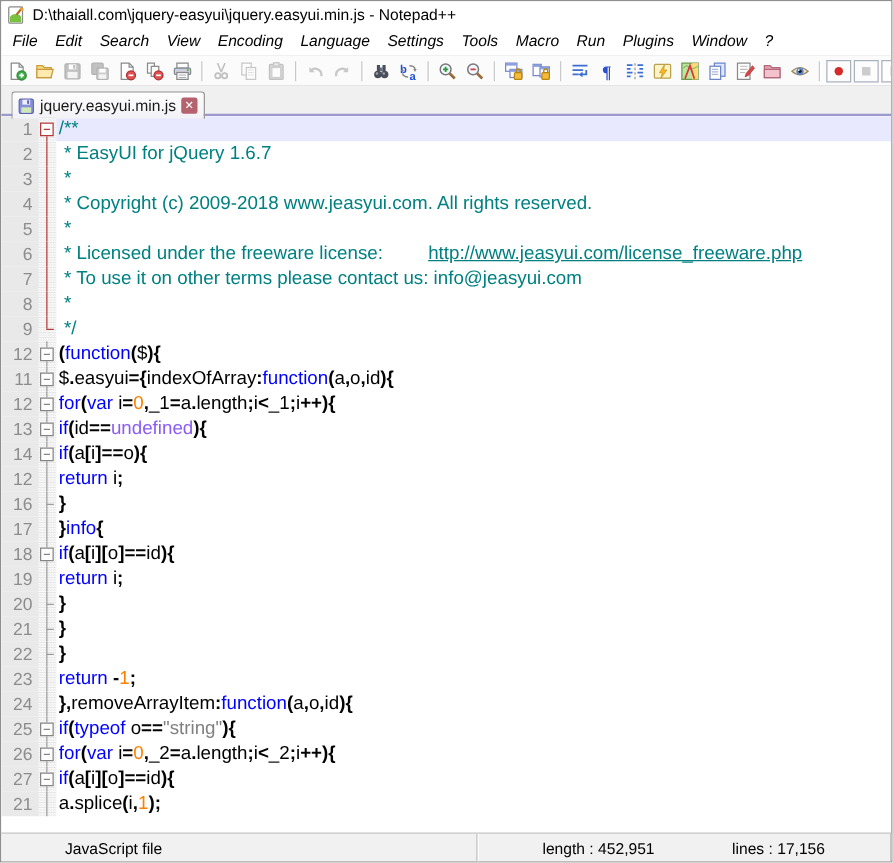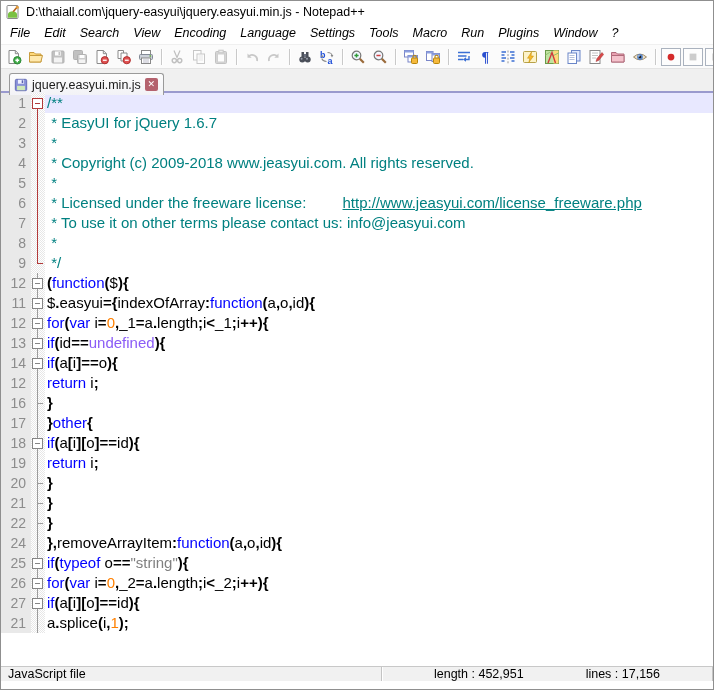--- a/index.html
+++ b/index.html
@@ -51,21 +51,21 @@
   .row.hl .txt{background:#e8e8ff;}
   .tok-c{color:#008080;}
   .tok-lk{color:#008080;text-decoration:underline;margin-left:32px;}
   .tok-k{color:#0000ff;}
   .tok-n{color:#ff8000;}
   .tok-s{color:#808080;}
   .tok-u{color:#8b5cf6;}
   .tok-o{color:#000;font-weight:bold;}
   .tok-d{color:#000;}
   
-  .statusbar{height:15px;flex:none;background:#f1f1f1;border-top:1px solid #c8c8c8;display:flex;align-items:center;font-size:12.5px;color:#000;position:relative;}
+  .statusbar{height:25px;flex:none;background:#f1f1f1;border-top:1px solid #c8c8c8;display:flex;align-items:center;font-size:12.5px;color:#000;position:relative;padding-left:44px;}
   .status-left{padding-left:7px;flex:1;white-space:nowrap;}
   .status-right{display:flex;align-items:center;height:100%;gap:42px;}
   .st-sep{width:1px;height:100%;background:#c4c4c4;box-shadow:1px 0 0 #fff;flex:none;}
   .st-field{padding:0 10px;white-space:nowrap;}
 </style>
 </head>
 <body>
 
 <div class="window">
 
@@ -469,21 +469,21 @@
           <span class="vline"></span>
           <span class="tick"></span>
         </span>
         <span class="txt"><span class="tok-o">}</span></span>
       </div>
       <div class="row">
         <span class="ln">17</span>
         <span class="fold">
           <span class="vline"></span>
         </span>
-        <span class="txt"><span class="tok-o">}</span><span class="tok-k">other</span><span class="tok-o">{</span></span>
+        <span class="txt"><span class="tok-o">}</span><span class="tok-k">info</span><span class="tok-o">{</span></span>
       </div>
       <div class="row">
         <span class="ln">18</span>
         <span class="fold">
           <span class="vline"></span>
           <span class="fbox">
             <i></i>
           </span>
         </span>
         <span class="txt"><span class="tok-k">if</span><span class="tok-o">(</span><span class="tok-d">a</span><span class="tok-o">[</span><span class="tok-d">i</span><span class="tok-o">][</span><span class="tok-d">o</span><span class="tok-o">]==</span><span class="tok-d">id</span><span class="tok-o">){</span></span>
@@ -511,20 +511,27 @@
         </span>
         <span class="txt"><span class="tok-o">}</span></span>
       </div>
       <div class="row">
         <span class="ln">22</span>
         <span class="fold">
           <span class="vline"></span>
           <span class="tick"></span>
         </span>
         <span class="txt"><span class="tok-o">}</span></span>
+      </div>
+      <div class="row">
+        <span class="ln">23</span>
+        <span class="fold">
+          <span class="vline"></span>
+        </span>
+        <span class="txt"><span class="tok-k">return</span><span class="tok-d"> </span><span class="tok-o">-</span><span class="tok-n">1</span><span class="tok-o">;</span></span>
       </div>
       <div class="row">
         <span class="ln">24</span>
         <span class="fold">
           <span class="vline"></span>
         </span>
         <span class="txt"><span class="tok-o">},</span><span class="tok-d">removeArrayItem</span><span class="tok-o">:</span><span class="tok-k">function</span><span class="tok-o">(</span><span class="tok-d">a</span><span class="tok-o">,</span><span class="tok-d">o</span><span class="tok-o">,</span><span class="tok-d">id</span><span class="tok-o">){</span></span>
       </div>
       <div class="row">
         <span class="ln">25</span>

